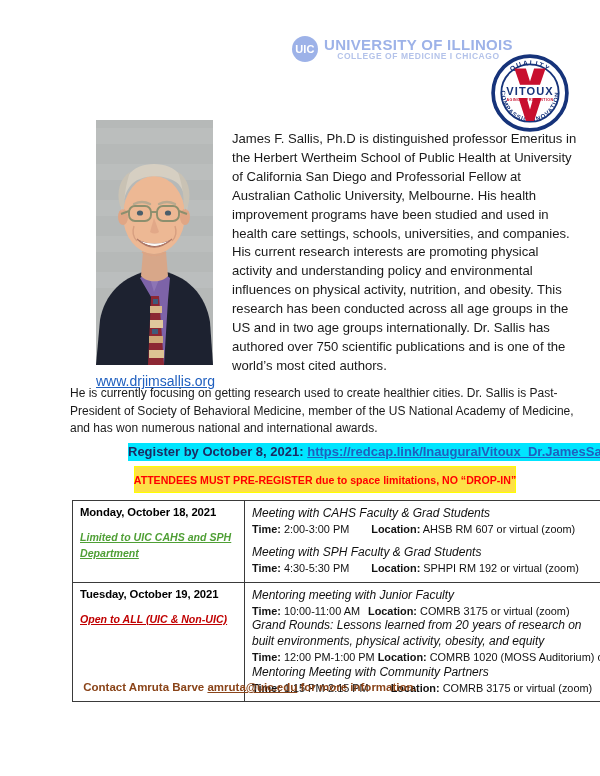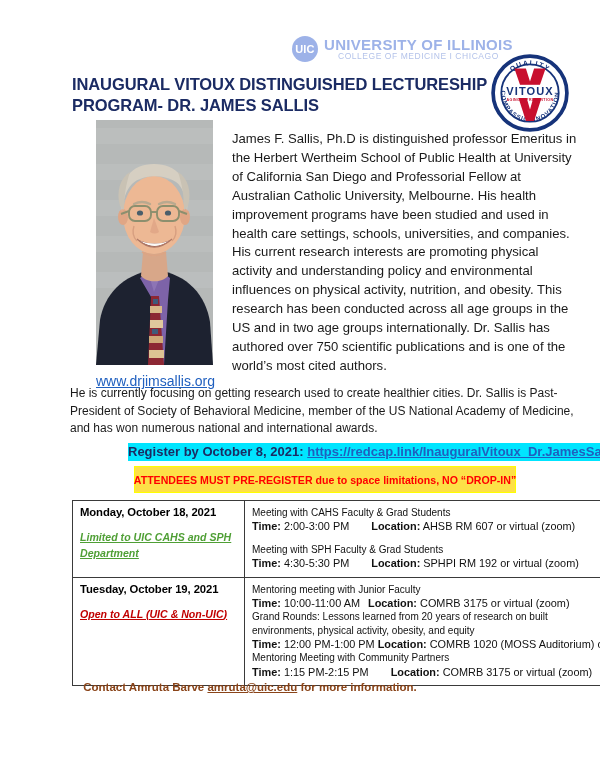--- a/index.html
+++ b/index.html
@@ -52,21 +52,21 @@
   }
   .uic-line1 {
     font-size: 15px;
     font-weight: bold;
     color: #9db2e8;
     letter-spacing: 0.3px;
     white-space: nowrap;
   }
   .uic-line2 {
     font-size: 8.5px;
-    font-weight: normal;
+    font-weight: bold;
     color: #b4c3ea;
     letter-spacing: 0.55px;
     white-space: nowrap;
     margin-top: 0;
   }
 
   
   .vitoux-logo {
     position: absolute;
     left: 489px;
@@ -205,23 +205,24 @@
     font-size: 10.6px;
     font-style: italic;
     font-weight: bold;
     text-decoration: underline;
     line-height: 1.55;
   }
   .note-green { color: #4f9f35; }
   .note-red { color: #c00000; font-style: italic; }
 
   .ev-title {
-    font-size: 10px;
+    font-size: 12px;
     color: #111;
     line-height: 1.33;
+    font-style: italic;
   }
   .ev-meta {
     font-size: 10.9px;
     color: #111;
     line-height: 1.33;
     white-space: nowrap;
   }
   .ev-meta b { font-weight: bold; }
   .ev-gap { height: 9px; }
   .tab-gap { display: inline-block; width: 22px; }
@@ -276,21 +277,20 @@
         <textPath href="#arcBot" startOffset="75%" text-anchor="middle">INNOVATION</textPath>
       </text>
       <path d="M 31,20 L 45,20 L 50,36 L 55,20 L 69,20 L 58,52 L 42,52 Z" fill="#c8102e"></path>
       <path d="M 36,56 L 46,56 L 50,70 L 54,56 L 64,56 L 55,84 L 45,84 Z" fill="#c8102e"></path>
       <rect x="20" y="40" width="60" height="16" fill="#ffffff"></rect>
       <text x="50" y="52" font-size="13.5" font-weight="bold" fill="#16337a" text-anchor="middle" letter-spacing="1.3" font-family="Liberation Sans, sans-serif">VITOUX</text>
       <text x="50" y="59.5" font-size="4.4" font-weight="bold" fill="#c8102e" text-anchor="middle" letter-spacing="0.5" font-family="Liberation Sans, sans-serif">AGING &amp; PREVENTION</text>
     </svg>
   </div>
 
-  <div class="flyer-title">INAUGURAL VITOUX DISTINGUISHED LECTURESHIP PROGRAM- DR. JAMES SALLIS</div>
 </div>
 
 <div class="photo-block">
   <div class="photo">
     <svg viewBox="0 0 117 245" width="117" height="245" aria-hidden="true">
 
       <rect x="0" y="0" width="117" height="245" fill="#b6b9b8"></rect>
       <g opacity="0.35">
         <rect x="0" y="8" width="117" height="16" fill="#c6c9c8"></rect>
         <rect x="0" y="44" width="117" height="16" fill="#c6c9c8"></rect>

